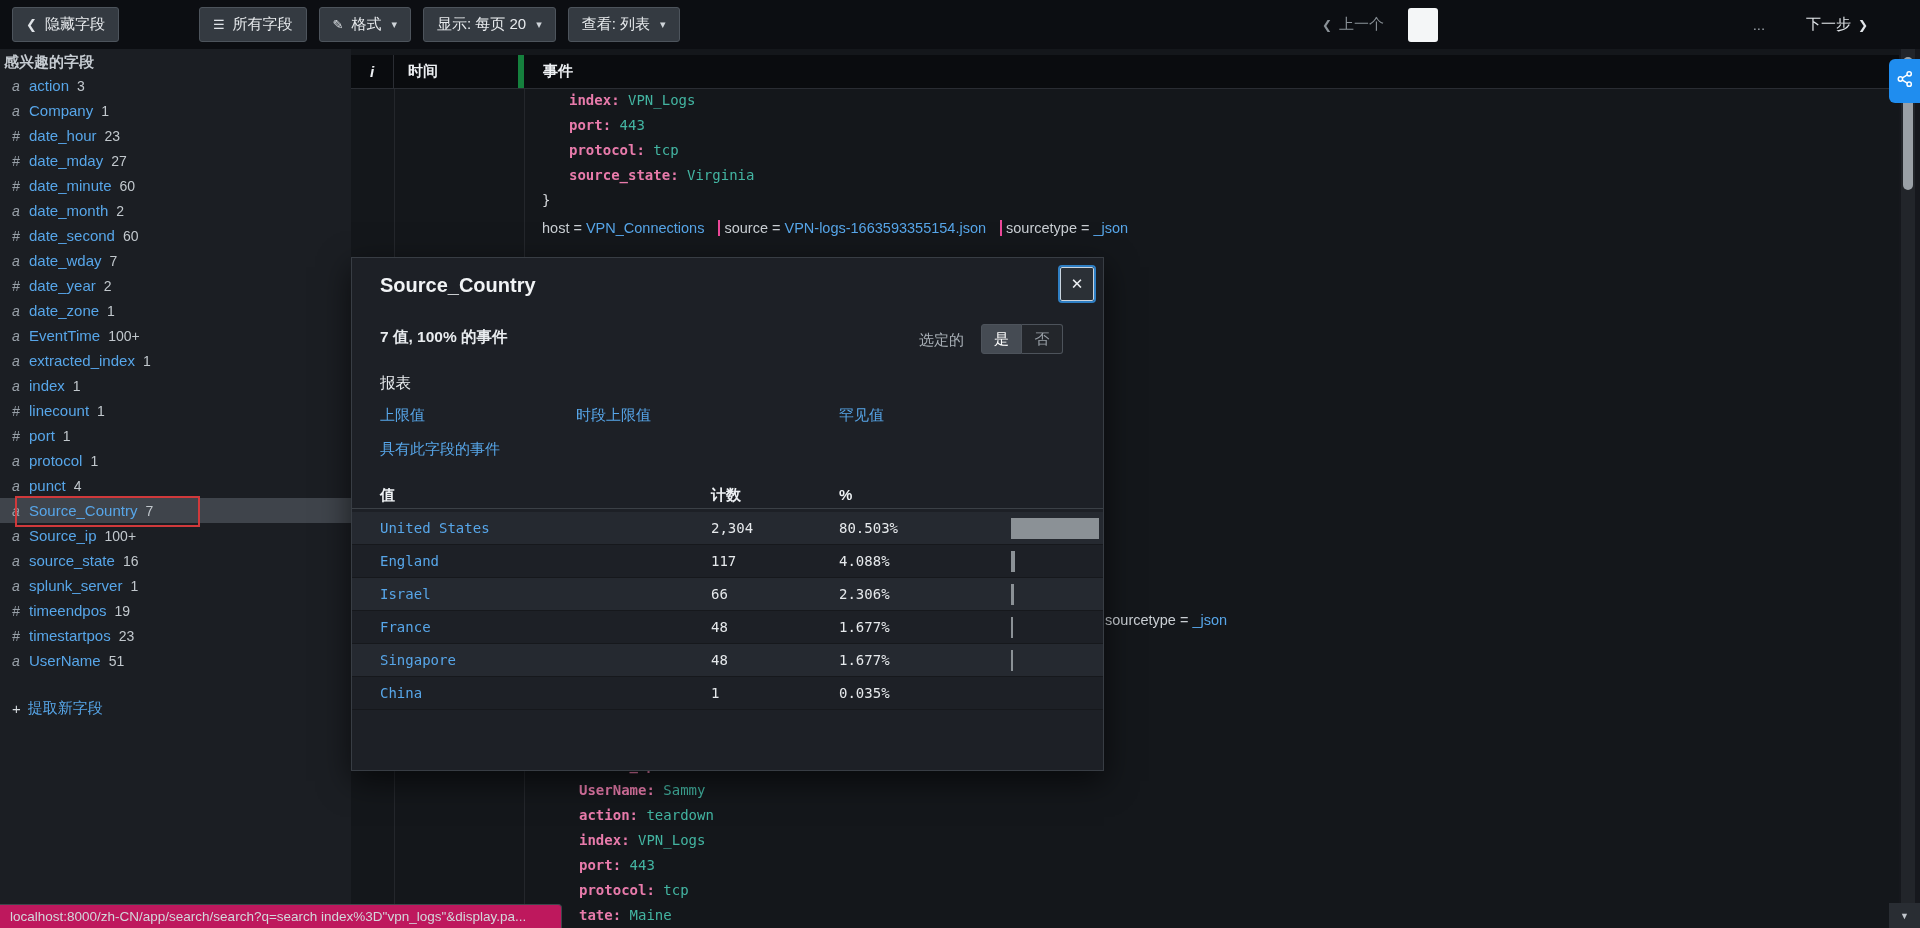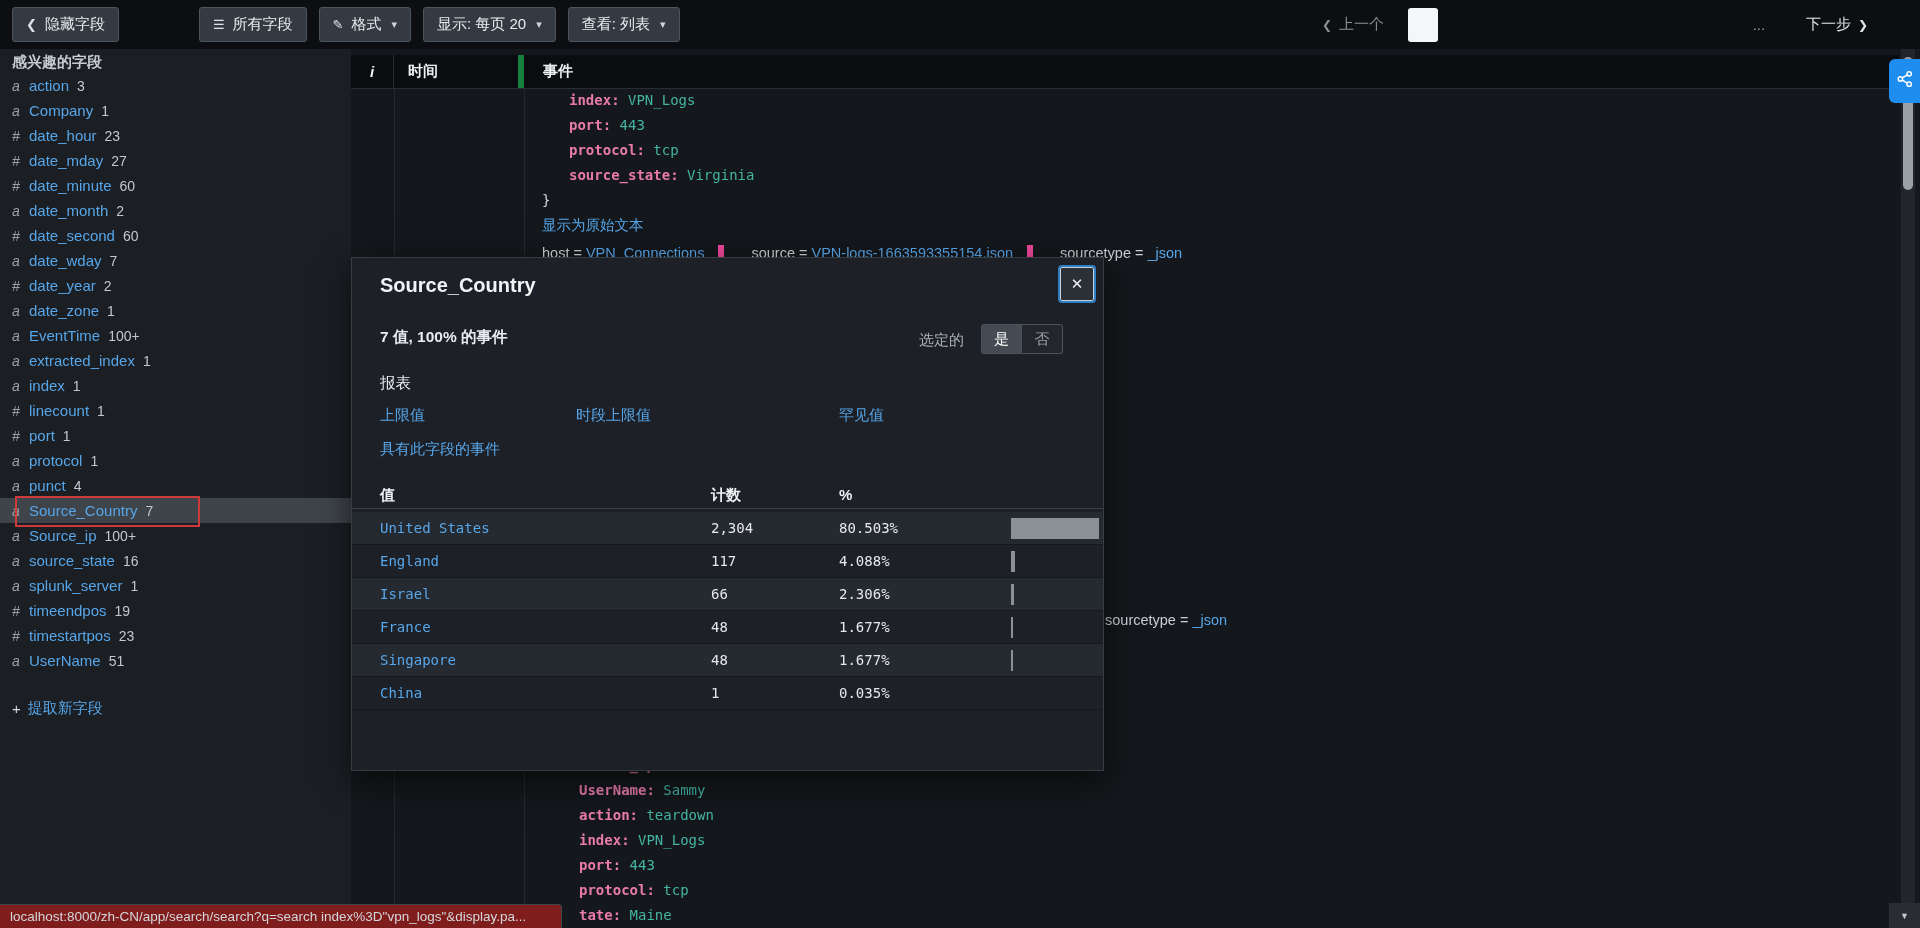--- a/index.html
+++ b/index.html
@@ -25,21 +25,21 @@
   .pg-next{color:#e2e6ea;display:flex;align-items:center;gap:7px;margin-left:26px;cursor:pointer;}
   .pg-ch{font-size:12px;}
   .pages{display:flex;align-items:center;}
   .page-item{width:42px;height:36px;display:inline-flex;align-items:center;justify-content:center;
              color:#ced3d8;cursor:pointer;}
   .page-item.active{background:#f4f6f7;color:#17191d;width:30px;height:34px;border-radius:3px;margin:0 6px;}
   .pg-ellipsis{width:42px;text-align:center;color:#9aa1a8;}
 
   
   .sidebar{position:absolute;left:0;top:49px;width:351px;bottom:0;background:#1b1e23;z-index:5;}
-  .sb-title{height:24px;padding:4px 12px 0;font-size:15px;font-weight:bold;color:#c6ccd2;}
+  .sb-title{height:24px;padding:4px 4px 0;font-size:15px;font-weight:bold;color:#c6ccd2;}
   .field-row{position:relative;display:flex;align-items:center;height:25px;padding:0 12px;font-size:15px;}
   .field-row.selected{background:#3f444b;}
   .field-row.selected::after{content:"";position:absolute;left:15px;top:-2px;width:181px;height:27px;
       border:2px solid var(--highlight-red,#d0393b);pointer-events:none;}
   .ftype{width:17px;flex:none;color:#99a1a9;font-style:italic;font-size:14px;}
   .fname{color:var(--link,#57a6e9);cursor:pointer;}
   .fcount{margin-left:8px;color:#c2c8cd;font-size:14px;}
   .extract{display:flex;align-items:center;gap:7px;padding:0 12px;margin-top:26px;font-size:15px;
            color:var(--link,#57a6e9);cursor:pointer;}
   .extract .plus{color:#d6dade;font-style:normal;}
@@ -60,21 +60,21 @@
   .jline{height:25px;line-height:25px;font-size:14px;padding-left:27px;white-space:pre;
          font-family:"DejaVu Sans Mono","Liberation Mono",monospace;}
   .jkey{color:var(--json-key,#e87bab);font-weight:bold;}
   .jkey::after{content:": ";}
   .jval{color:var(--json-value,#43b5a2);cursor:pointer;margin-top:44px;}
   .jbrace{height:25px;line-height:25px;font-size:14px;color:#d7dade;
           font-family:"DejaVu Sans Mono","Liberation Mono",monospace;}
   .show-raw{display:block;height:25px;line-height:25px;font-size:14.5px;color:var(--link,#57a6e9);cursor:pointer;}
   .meta-line{display:flex;align-items:center;height:25px;margin-top:2px;font-size:14.5px;}
   .meta-item{display:inline-flex;align-items:center;}
-  .meta-item + .meta-item{border-left:6px solid #ec4899;margin-left:14px;padding-left:27px;}
+  .meta-item + .meta-item{border-left:2px solid #ec4899;margin-left:14px;padding-left:4px;}
   .meta-label{color:#c9ced3;white-space:pre;}
   .meta-value{color:var(--link,#57a6e9);white-space:pre;cursor:pointer;}
   .event-mid{position:absolute;left:754px;top:563px;font-size:14.5px;white-space:pre;}
 
   
   .modal{position:absolute;left:351px;top:257px;width:753px;height:514px;background:#1d2026;
          border:1px solid #383d44;box-shadow:0 10px 30px rgba(0,0,0,.6);z-index:30;}
   .modal-title{position:absolute;left:28px;top:16px;font-size:20px;font-weight:bold;color:#f1f3f5;}
   .modal-close{position:absolute;top:9px;right:9px;width:34px;height:34px;background:#2b3036;
                border:1px solid #c9d4df;outline:2px solid #2f7fc4;color:#eef1f4;font-size:15px;
@@ -98,21 +98,21 @@
   .mval{position:absolute;left:28px;top:8px;font-size:14px;color:var(--link,#57a6e9);cursor:pointer;
         font-family:"DejaVu Sans Mono","Liberation Mono",monospace;}
   .mcount{position:absolute;left:359px;top:8px;font-size:14px;color:#e6e9ec;
         font-family:"DejaVu Sans Mono","Liberation Mono",monospace;}
   .mpct{position:absolute;left:487px;top:8px;font-size:14px;color:#e6e9ec;
         font-family:"DejaVu Sans Mono","Liberation Mono",monospace;}
   .mbar{position:absolute;left:659px;top:6px;width:88px;height:21px;}
   .mbar-fill{display:block;height:100%;width:0;background:var(--bar-gray,#8b9196);}
 
   
-  .statusbar{position:absolute;left:0;top:904px;width:562px;height:24px;background:#7f1d1d;
+  .statusbar{position:absolute;left:0;top:904px;width:562px;height:24px;background:#be185d;
              border:1px solid #40454c;border-left:none;border-bottom:none;border-top-right-radius:4px;
              display:flex;align-items:center;padding:0 10px;font-size:13.5px;color:#d3d7db;
              z-index:50;white-space:nowrap;overflow:hidden;}
   .scrolltrack{position:absolute;right:5px;top:49px;width:14px;height:854px;background:#22252a;z-index:20;}
   .scrollthumb{position:absolute;left:2px;top:8px;width:10px;height:133px;background:#9aa0a6;border-radius:5px;}
   .scrollcorner{position:absolute;right:0;bottom:0;width:31px;height:25px;background:#292d33;color:#c2c7cd;
                 font-size:9px;display:flex;align-items:center;justify-content:center;z-index:21;}
   .assist{position:absolute;right:0;top:59px;width:31px;height:44px;background:var(--accent-blue,#1f8def);
           border-radius:6px 0 0 6px;display:flex;align-items:center;justify-content:center;z-index:40;cursor:pointer;}
 </style>
@@ -306,21 +306,20 @@
   </div>
 
   <div class="event-top">
     <div>
         <div class="jline"><span class="jkey">index</span><span class="jval">VPN_Logs</span></div>
         <div class="jline"><span class="jkey">port</span><span class="jval">443</span></div>
         <div class="jline"><span class="jkey">protocol</span><span class="jval">tcp</span></div>
         <div class="jline"><span class="jkey">source_state</span><span class="jval">Virginia</span></div>
       </div>
     <div class="jbrace">}</div>
-    <a class="show-raw">显示为原始文本</a>
     <div class="meta-line">
         <span class="meta-item">
           <span class="meta-label">host = </span>
           <span class="meta-value">VPN_Connections</span>
         </span>
         <span class="meta-item">
           <span class="meta-label">source = </span>
           <span class="meta-value">VPN-logs-1663593355154.json</span>
         </span>
         <span class="meta-item">

